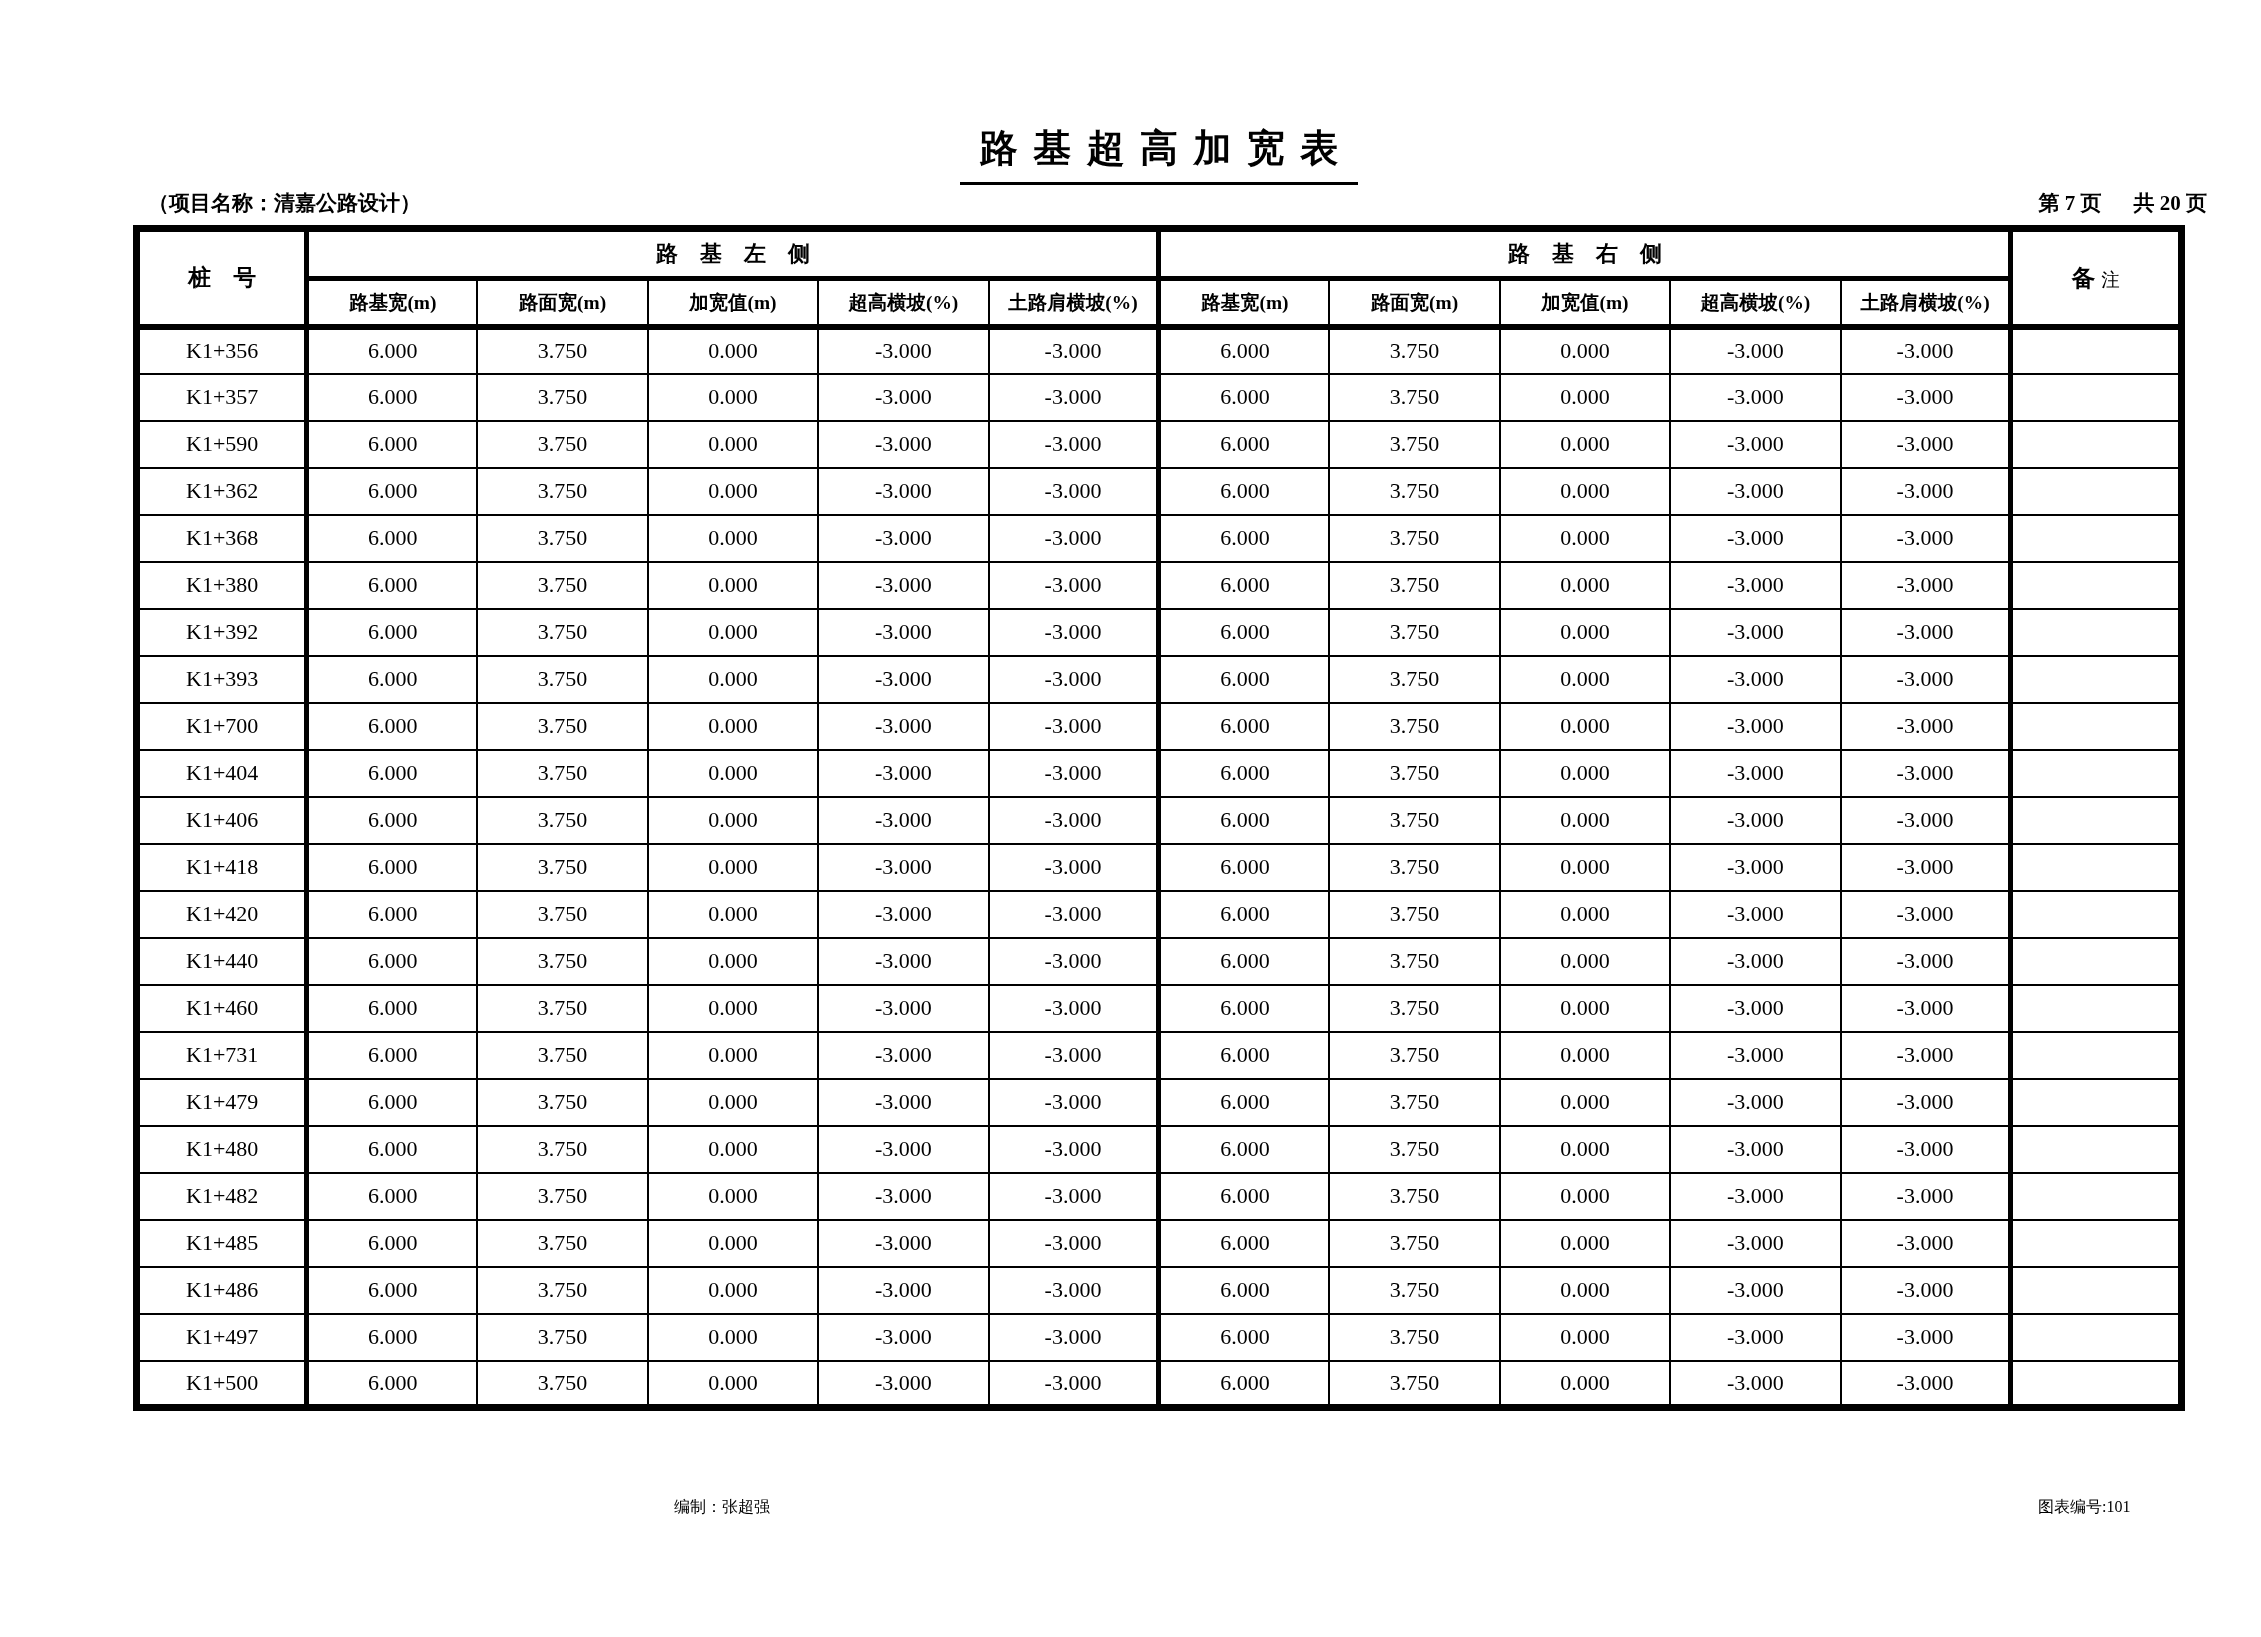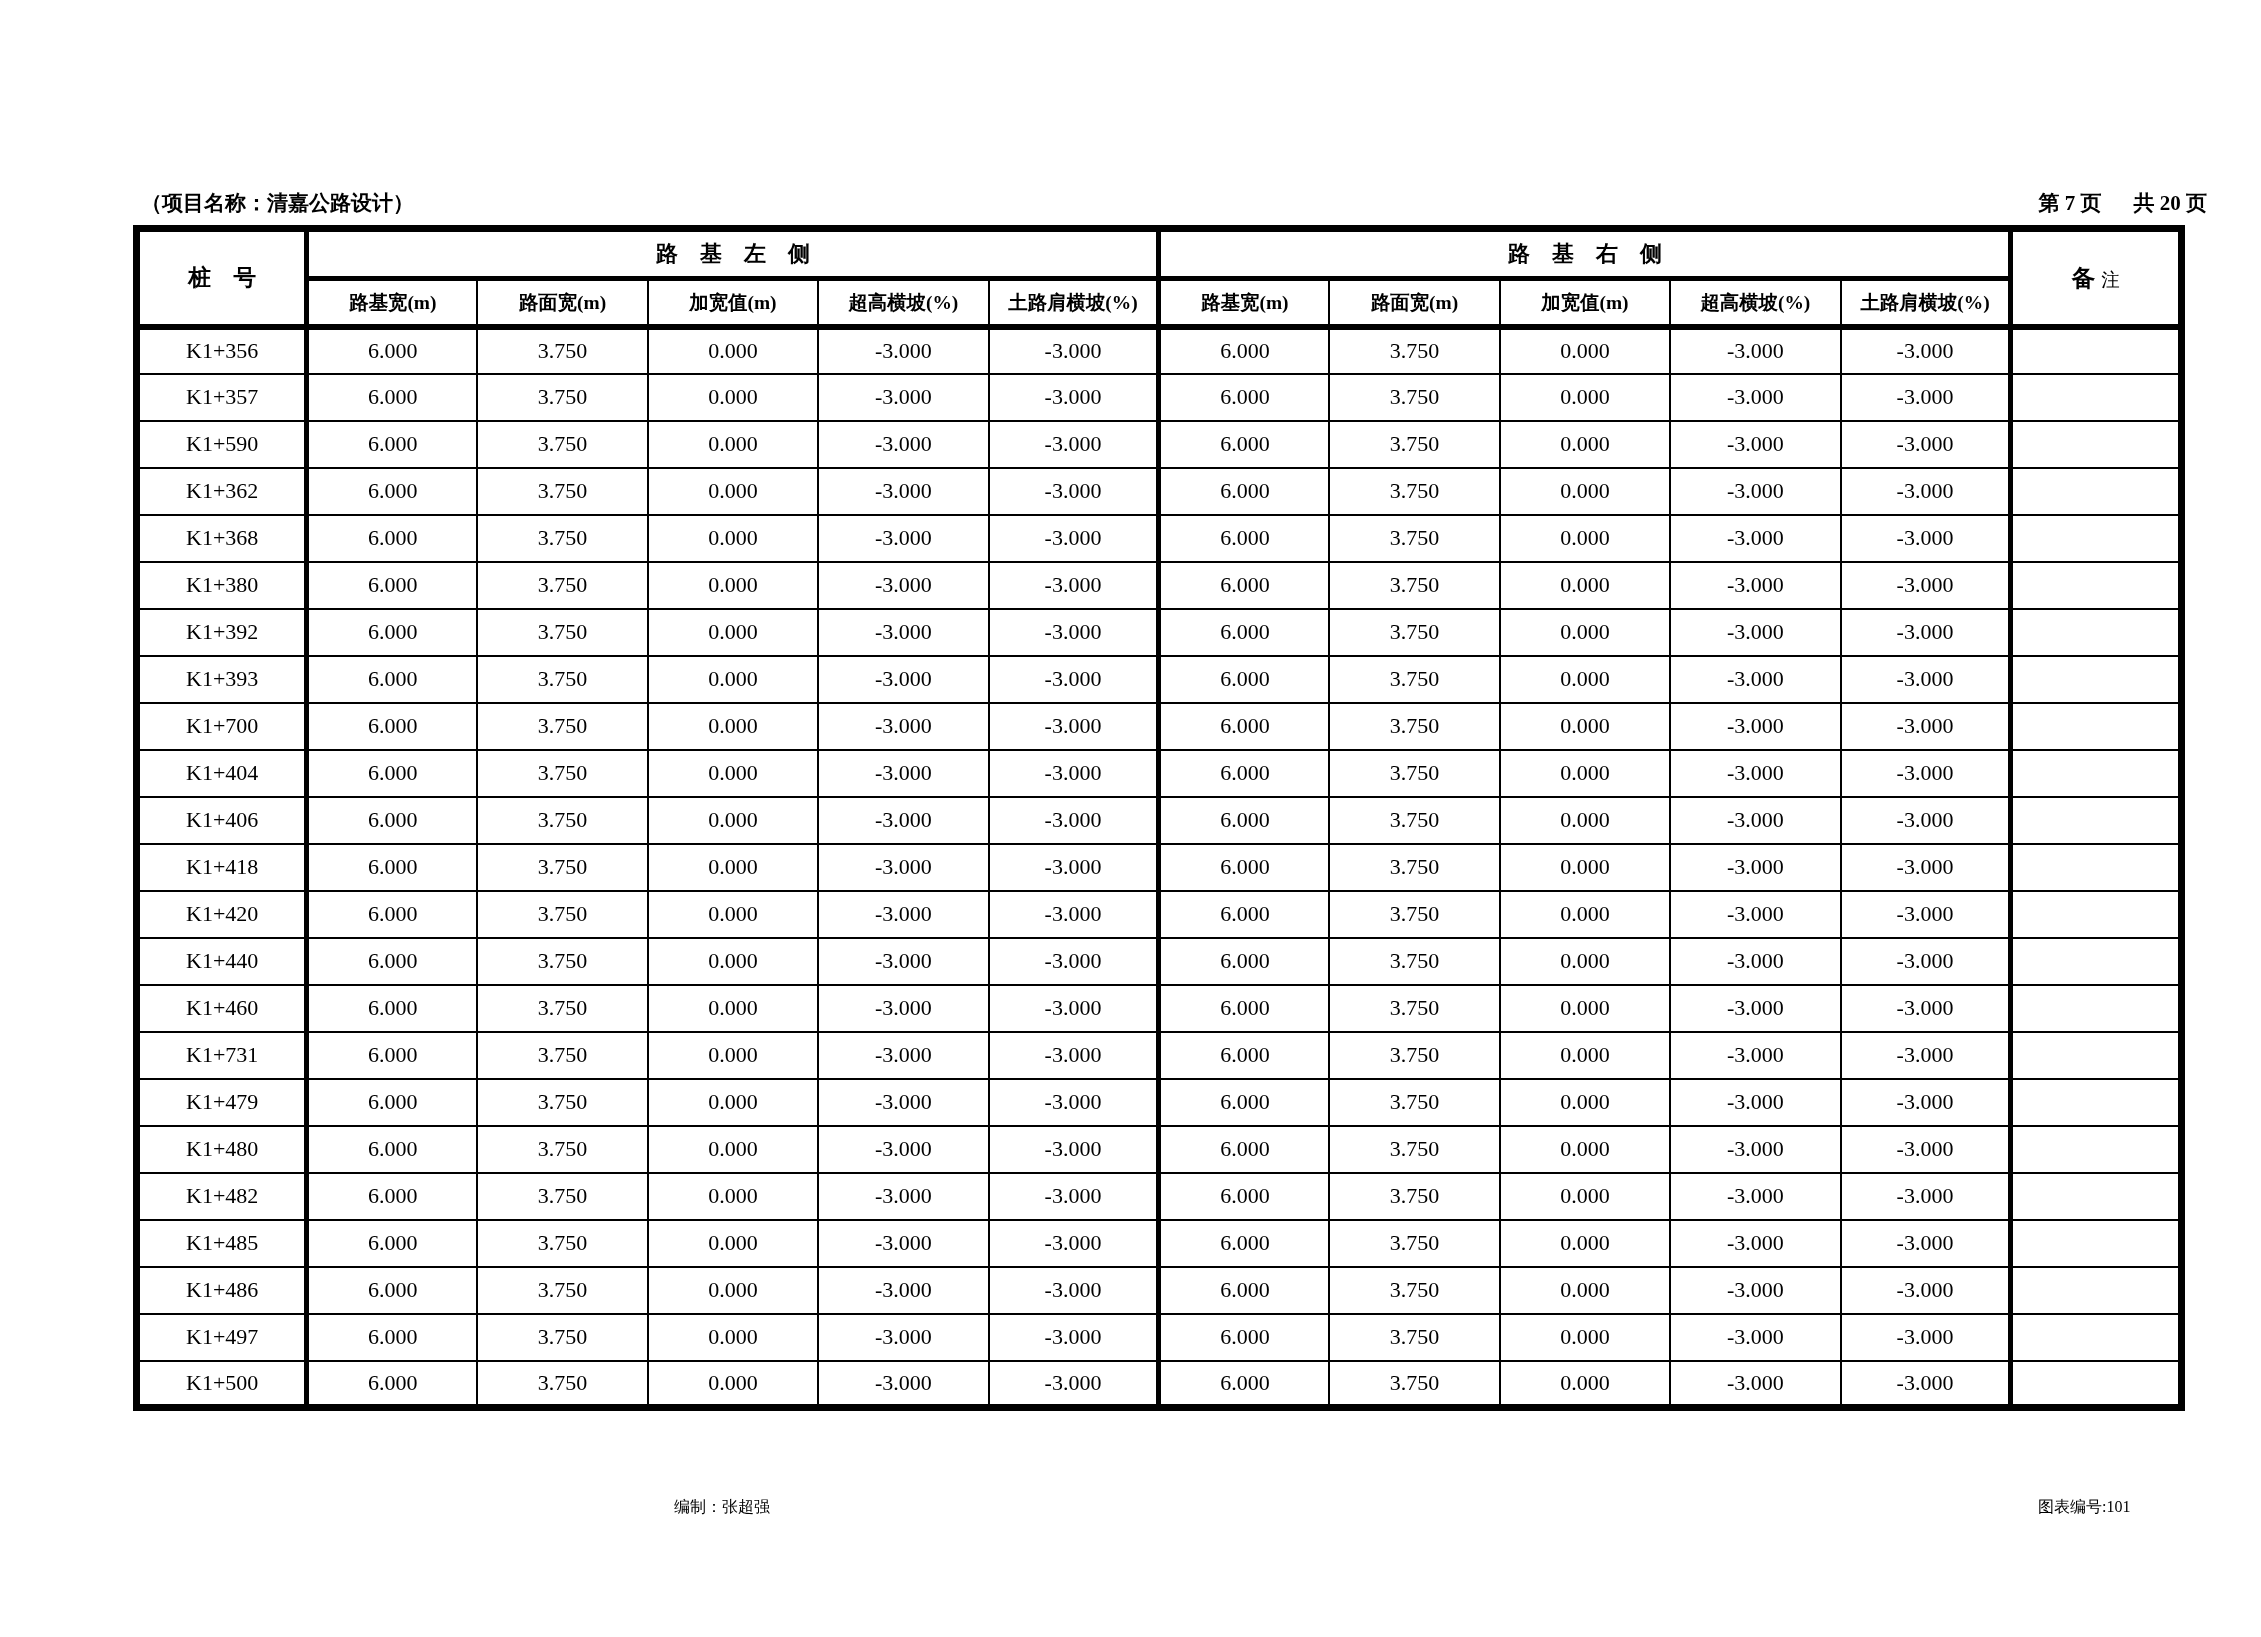--- a/index.html
+++ b/index.html
@@ -24,21 +24,21 @@
     font-size: 38px;
     letter-spacing: 15.4px;
     padding: 0 4.5px 8.1px 20px; 
     border-bottom: 3.2px solid #000;
     white-space: nowrap;
   }
 
   
   .project {
     position: absolute;
-    left: 141px; top: 189px;
+    left: 148px; top: 189px;
     font-size: 21px;
     font-weight: bold;
     white-space: nowrap;
   }
   .page-info {
     position: absolute;
     right: 109px; top: 189px;
     font-size: 21px;
     font-weight: bold;
     white-space: nowrap;
@@ -92,20 +92,23 @@
     left: 2038px; top: 1497px;
     font-size: 16px;
     white-space: nowrap;
   }
 </style>
 </head>
 <body>
 
 <div class="sheet">
 
+  <div class="title-wrap">
+    <span class="title">路基超高加宽表</span>
+  </div>
 
   <div class="project">（项目名称：清嘉公路设计）</div>
 
   <div class="page-info"><span>第 7 页</span><span class="gap"></span><span>共 20 页</span></div>
 
   <table class="sheet-table">
     <colgroup>
       <col style="width:8.3333%">
         <col style="width:8.3333%">
         <col style="width:8.3333%">

